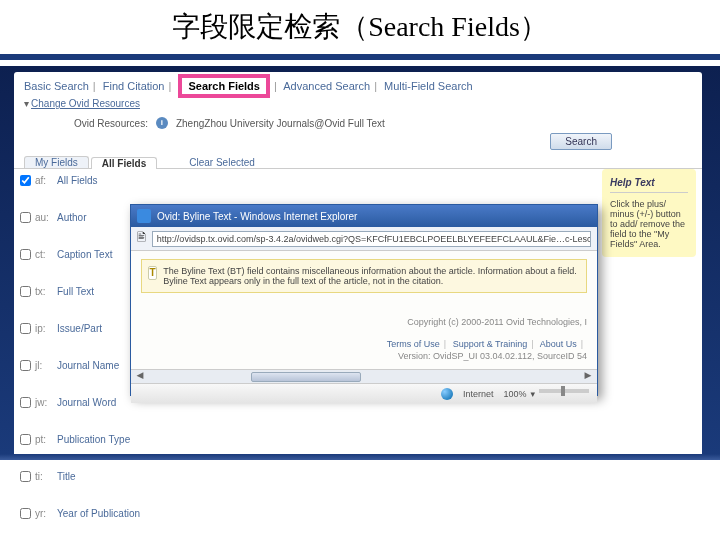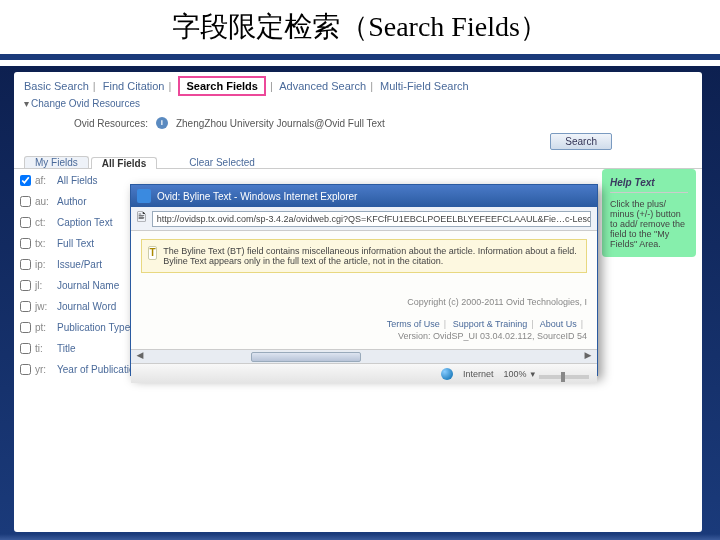--- a/index.html
+++ b/index.html
@@ -1,63 +1,63 @@
 <!DOCTYPE html>
 <html><head>
 <meta charset="utf-8">
 <style>
   * { box-sizing: border-box; margin: 0; padding: 0; }
   body { font-family: Arial, sans-serif; background: #fff; width: 720px; height: 540px; overflow: hidden; }
-  .slide { width: 720px; height: 540px; position: relative; }
+  .slide { width: 720px; height: 460px; position: relative; }
   .title-bar { height: 60px; display: flex; align-items: center; justify-content: center; border-bottom: 6px solid #1a3a7a; background: #fff; }
   .title-bar h1 { font-family: "SimSun", serif; font-size: 28px; font-weight: normal; color: #000; }
   .content-area { position: absolute; top: 66px; left: 0; right: 0; bottom: 6px; background: linear-gradient(to bottom, #0d2050 0%, #1a3a7a 100%); }
   .bottom-bar { position: absolute; bottom: 0; left: 0; right: 0; height: 6px; background: linear-gradient(to bottom, #1a3a7a, #3a5a9a); }
   .ovid-page { position: absolute; top: 6px; left: 14px; width: 688px; height: 460px; background: #fff; border-radius: 3px; font-size: 10px; color: #333; }
   .search-modes { padding: 8px 10px 4px; font-size: 11px; color: #4a6a9a; }
   .search-modes span { cursor: pointer; }
   .search-modes .sep { color: #999; margin: 0 4px; }
-  .search-modes .active { border: 2px solid #ec4899; padding: 2px 6px; color: #000; font-weight: bold; }
-  .change-res { padding: 2px 10px; font-size: 10px; color: #4a6a9a; }
+  .search-modes .active { border: 4px solid #ec4899; padding: 2px 6px; color: #000; font-weight: bold; }
+  .change-res { padding: 2px 10px; font-size: 10px; color: #4a6a9a; text-decoration: underline; }
   .change-res::before { content: "▾"; margin-right: 2px; color: #666; text-decoration: none; display:inline-block; }
   .res-row { padding: 6px 10px 4px 60px; font-size: 10px; color: #555; display:flex; align-items:center; gap:8px;}
   .info-icon { display:inline-block; width:12px; height:12px; border-radius:50%; background:#5a8ac0; color:#fff; font-size:8px; text-align:center; line-height:12px; font-weight:bold;}
   .search-btn-row { text-align: right; padding: 0 90px 6px; }
   .search-btn { display:inline-block; border:1px solid #7a9ac0; background:linear-gradient(#f0f4fa,#d0dceb); padding:2px 14px; font-size:10px; border-radius:2px; cursor:pointer; color:#335;}
   .field-tabs { padding: 0 10px; border-bottom: 1px solid #ccc; display:flex; gap:2px; align-items:flex-end;}
   .ftab { border:1px solid #ccc; border-bottom:none; padding:0 10px; font-size:10px; background:#eef2f8; border-radius:3px 3px 0 0; cursor:pointer; color:#4a6a9a;}
   .ftab.active { background:#fff; color:#333; font-weight:bold; position:relative; top:1px;}
   .fields-container { display:flex; padding:6px 0 0 6px; position:relative; }
   .fields-cols { display:flex; gap:18px; flex:1;}
-  .fcol { display:flex; flex-direction:column; gap:10px; width:140px;}
+  .fcol { display:flex; flex-direction:column; gap:26px; width:140px;}
   .frow { display:flex; align-items:center; gap:4px; font-size:10px; color:#555; white-space:nowrap;}
   .frow input[type=checkbox]{ width:11px; height:11px; }
   .fcode { color:#888; min-width:18px; }
   .flabel { color:#4a6a9a; cursor:pointer; }
-  .help-panel { position:absolute; right:6px; top:0; width:94px; background:#86efac; border-radius:4px; padding:8px; font-size:9px; color:#444;}
+  .help-panel { position:absolute; right:6px; top:0; width:94px; background:#fef9c3; border-radius:4px; padding:8px; font-size:9px; color:#444;}
   .help-panel h4 { font-size:10px; font-style:italic; color:#3a3a60; margin-bottom:6px; border-bottom:1px solid #ccc; padding-bottom:4px;}
-  .popup { position:absolute; top:184px; left:130px; width:468px; height:192px; border:1px solid #2a5aa0; background:#fff; box-shadow:4px 4px 10px rgba(0,0,0,.4); font-size:10px;}
+  .popup { position:absolute; top:204px; left:130px; width:468px; height:192px; border:1px solid #2a5aa0; background:#fff; box-shadow:4px 4px 10px rgba(0,0,0,.4); font-size:10px;}
   .popup-title { height:22px; background:linear-gradient(#4a7ac8,#2a5aa0); display:flex; align-items:center; padding:0 6px; color:#fff; gap:6px;}
   .pt-icon { width:14px; height:14px; background:#3a8ae0; border-radius:2px; display:inline-block;}
   .popup-toolbar { height:24px; background:#eef2f8; border-bottom:1px solid #ccc; display:flex; align-items:center; padding:0 6px; gap:6px;}
   .url-input { flex:1; border:1px solid #9ab; background:#fff; padding:2px 4px; font-size:9px; color:#444; overflow:hidden; white-space:nowrap;}
   .popup-body { padding:8px 10px; background:#fdfdfb;}
   .yellow-box { border:1px solid #e8d880; background:#fdf8e0; padding:6px; display:flex; gap:6px; font-size:9px; color:#444; align-items:flex-start;}
   .yb-icon { display:inline-block; width:14px; height:14px; border-radius:2px; background:#fff; border:1px solid #cca; color:#a80; font-weight:bold; text-align:center; line-height:12px; font-size:10px;}
   .popup-copy { text-align:right; font-size:9px; color:#888; margin-top:24px;}
   .popup-links { text-align:right; font-size:9px; color:#4a6a9a; margin-top:12px;}
   .popup-links .sep{ color:#bbb; margin:0 4px;}
   .popup-version { text-align:right; font-size:9px; color:#888; margin-top:2px;}
   .popup-scroll { height:14px; background:#e8ecf2; border-top:1px solid #ccc; position:relative;}
   .popup-scroll::before, .popup-scroll::after { content:"◀"; position:absolute; left:2px; top:0; font-size:9px; color:#666; width:14px; text-align:center;}
   .popup-scroll::after { content:"▶"; left:auto; right:2px;}
   .scroll-thumb { position:absolute; left:120px; top:2px; width:110px; height:10px; background:linear-gradient(#dde4f0,#b8c4d8); border:1px solid #9ab; border-radius:2px;}
   .popup-status { height:20px; background:linear-gradient(#f8f8f8,#e4e4e4); border-top:1px solid #ccc; display:flex; align-items:center; justify-content:flex-end; padding:0 8px; gap:10px; font-size:9px; color:#555;}
   .globe { display:inline-block; width:12px;height:12px;border-radius:50%;background:radial-gradient(circle at 30% 30%, #8cf,#06a);}
-  .zoom-ctrl { display:flex; align-items:flex-end; gap:4px;}
+  .zoom-ctrl { display:flex; align-items:flex-start; gap:4px;}
   .zoom-bar { width:50px; height:4px; background:#ccc; position:relative;}
   .zoom-bar::after{content:"";position:absolute;left:22px;top:-3px;width:4px;height:10px;background:#888;}
 </style>
 </head>
 <body>
 
 <div class="slide">
   <div class="title-bar">
     <h1>字段限定检索（Search Fields）</h1>
   </div>

